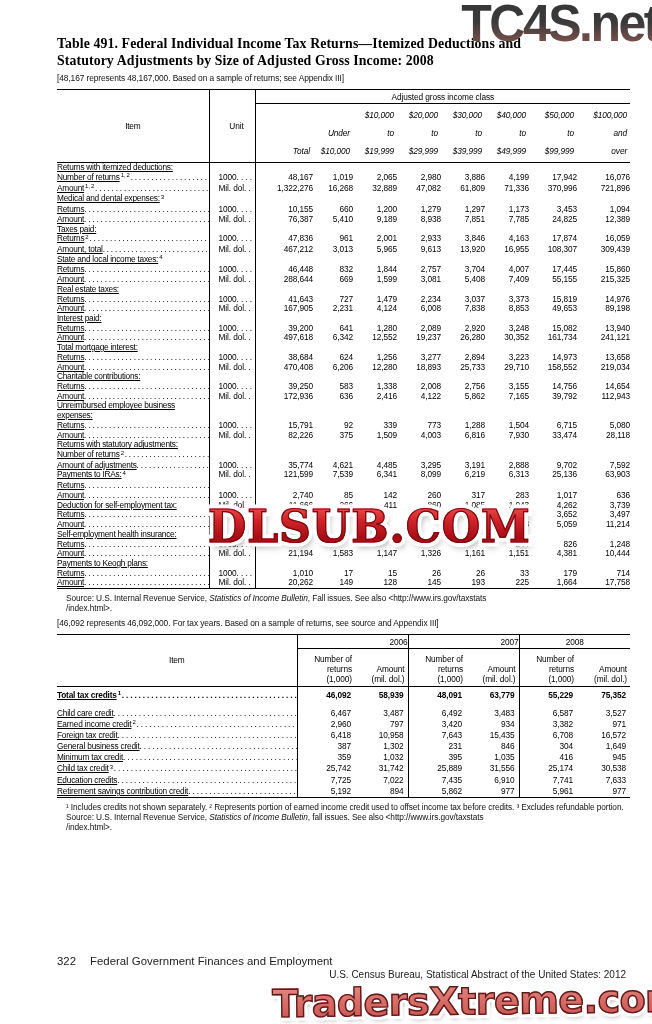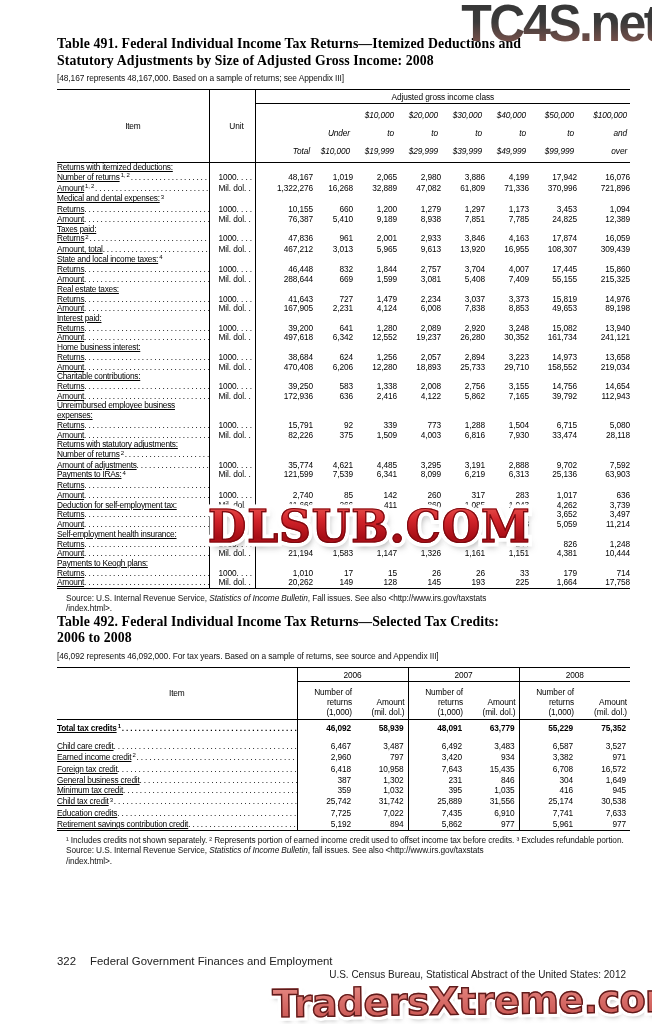--- a/index.html
+++ b/index.html
@@ -29,21 +29,21 @@
   .leader::after{content:" . . . . . . . . . . . . . . . . . . . . . . . . . . . . . . . . . . . . . . . . . . . . . . . . . . . .";}
   
   .fnblock{margin-top:4px;}
   p.fn{font-size:8.3px;line-height:10.3px;margin:0;text-indent:9px;letter-spacing:-.1px;}
   p.fn .l2{display:block;}
   
   .t492{margin-top:6px;border-top:1px solid #000;border-bottom:1.4px solid #000;font-size:8.4px;}
   .t492 thead{border-bottom:1.4px solid #000;}
   .c2-item{border-right:1px solid #000;letter-spacing:-.2px;}
   .yr{border-bottom:1px solid #000;text-align:center;padding:2px 0 1px;}
-  .gsep{border-right:1px solid #000;}
+  .gsep{border-right:1px solid #000;text-align:right;}
   .sub2{height:33px;vertical-align:bottom;text-align:right;white-space:pre-line;line-height:10px;padding:2px 4px 2px 0;}
   .t492 tbody td{padding:0;line-height:10.9px;vertical-align:top;}
   .t492 tbody td.c-num{padding-right:4px;}
   .t492 tr.bold{font-weight:bold;}
   .t492 tr.bold td{padding-top:3px;padding-bottom:6px;}
   .h2sp{margin-top:13px;}
   
   .f322{position:absolute;left:57px;top:955px;font-size:11.4px;color:#222;}
   .f322 .num{margin-right:14px;}
   .census{position:absolute;right:26px;top:969px;font-size:10px;color:#222;}
@@ -413,21 +413,21 @@
           <td class="c-num">12,552</td>
           <td class="c-num">19,237</td>
           <td class="c-num">26,280</td>
           <td class="c-num">30,352</td>
           <td class="c-num">161,734</td>
           <td class="c-num">241,121</td>
         </tr>
         <tr>
           <td class="c-item ind1">
             <div class="cellflex">
-              <span class="lbl">Home business interest:</span>
+              <span class="lbl">Total mortgage interest:</span>
             </div>
           </td>
           <td class="c-unit"></td>
           <td class="c-num"></td>
           <td class="c-num"></td>
           <td class="c-num"></td>
           <td class="c-num"></td>
           <td class="c-num"></td>
           <td class="c-num"></td>
           <td class="c-num"></td>
@@ -437,21 +437,21 @@
           <td class="c-item ind2">
             <div class="cellflex">
               <span class="lbl">Returns</span>
               <span class="leader"></span>
             </div>
           </td>
           <td class="c-unit">1000. . . .</td>
           <td class="c-num">38,684</td>
           <td class="c-num">624</td>
           <td class="c-num">1,256</td>
-          <td class="c-num">2,057</td>
+          <td class="c-num">3,277</td>
           <td class="c-num">2,894</td>
           <td class="c-num">3,223</td>
           <td class="c-num">14,973</td>
           <td class="c-num">13,658</td>
         </tr>
         <tr>
           <td class="c-item ind2">
             <div class="cellflex">
               <span class="lbl">Amount</span>
               <span class="leader"></span>
@@ -819,22 +819,20 @@
           <td class="c-num">1,664</td>
           <td class="c-num">17,758</td>
         </tr>
       </tbody>
   </table>
 
   <div class="fnblock">
     <p class="fn"><span>Source: U.S. Internal Revenue Service, </span><i>Statistics of Income Bulletin</i><span>, Fall issues. See also &lt;http://www.irs.gov/taxstats</span><span class="l2">/index.html&gt;.</span></p>
   </div>
 
-  <h1 class="tt h2sp">Table 492. Federal Individual Income Tax Returns—Selected Tax Credits:
-2006 to 2008</h1>
   <p class="note">[46,092 represents 46,092,000. For tax years. Based on a sample of returns, see source and Appendix III]</p>
 
   <table class="t t492">
     <colgroup>
       <col style="width:240px">
       <col style="width:58px">
         <col style="width:53px">
       <col style="width:58px">
         <col style="width:53px">
       <col style="width:58px">

